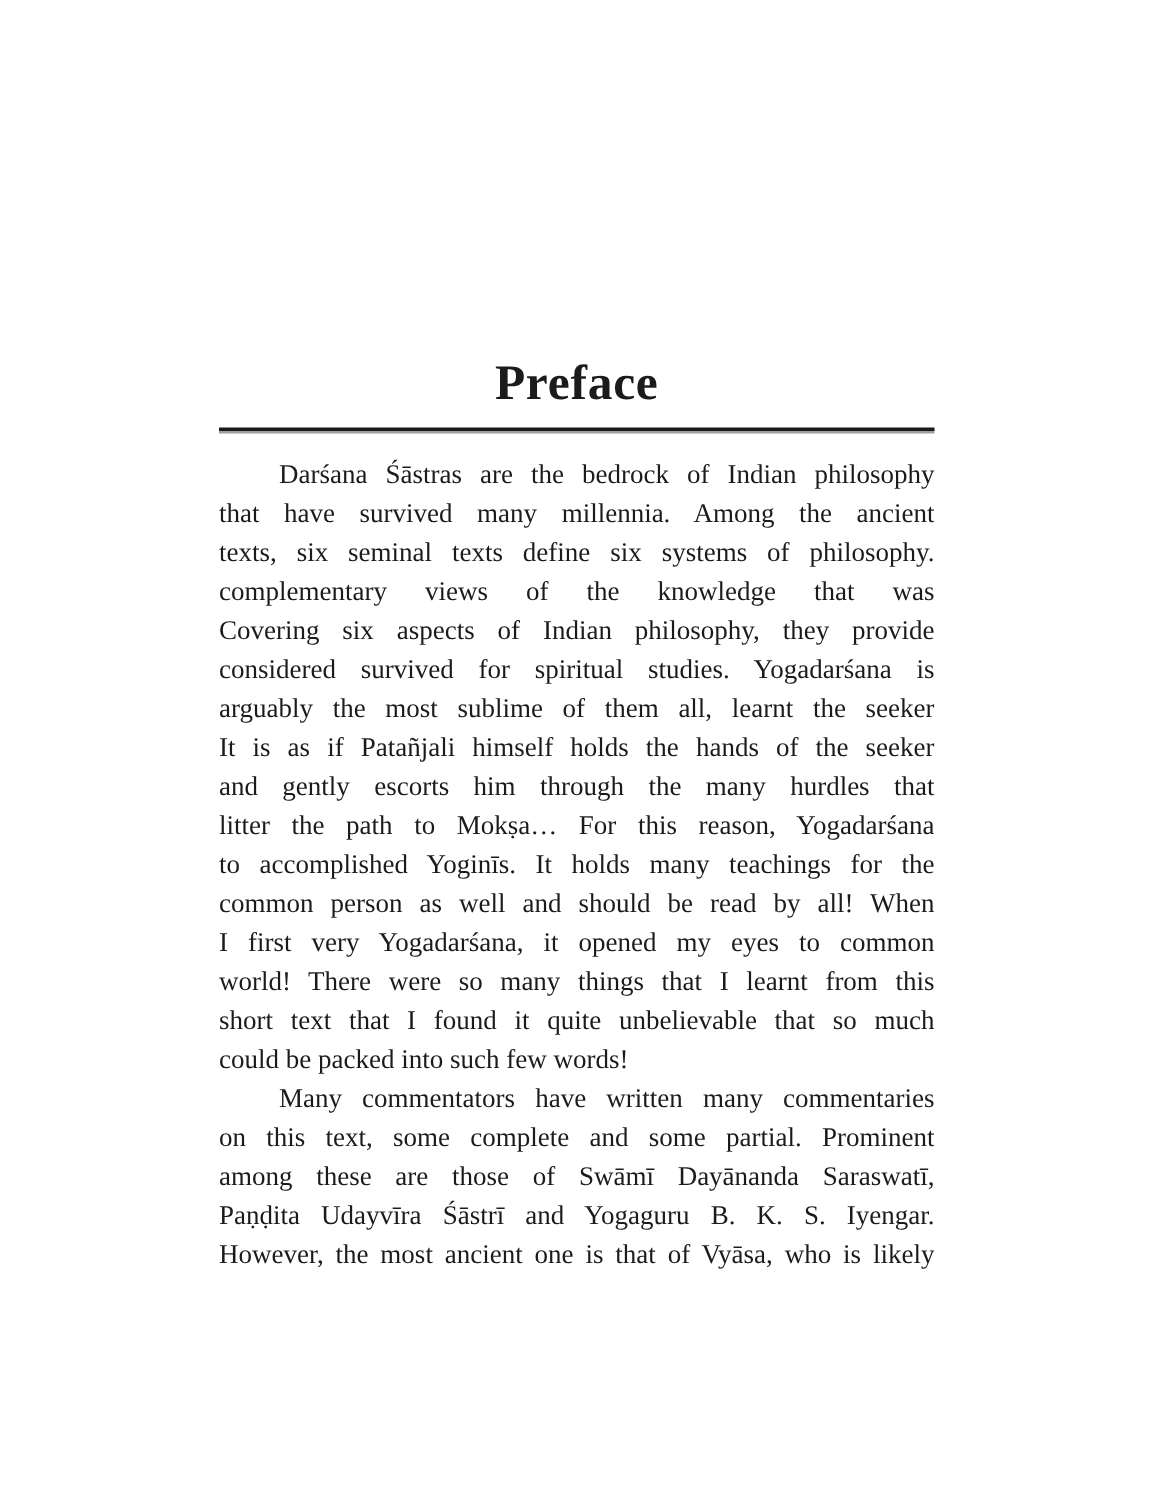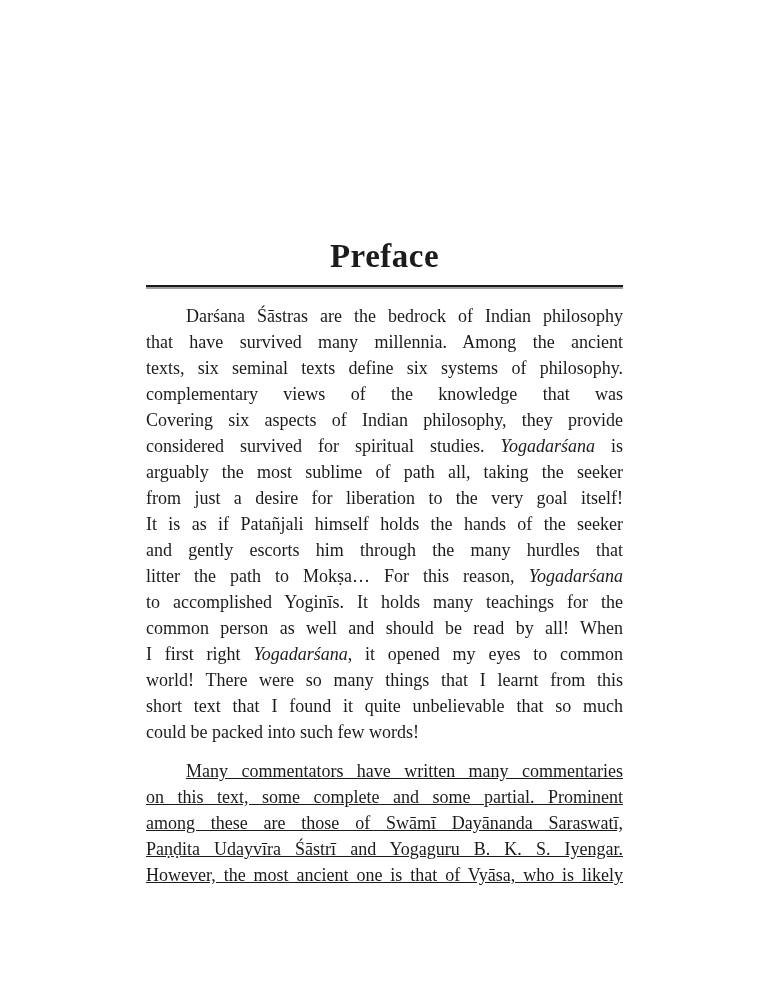--- a/index.html
+++ b/index.html
@@ -42,68 +42,64 @@
     width: 100%;
     background: linear-gradient(to bottom,
       var(--rule-dark, #1a1a1a) 0, var(--rule-dark, #1a1a1a) 55%,
       var(--rule-light, #a0a0a0) 55%, var(--rule-light, #a0a0a0) 100%);
   }
   .body-text {
     margin-top: 14px;
     font-size: 18px;
   }
   .paragraph + .paragraph {
-    margin-top: 13px;
-    text-decoration: underline;
   }
   .line {
     height: 26px;
     line-height: 26px;
     overflow: hidden;
     text-align: justify;
     text-align-last: justify;
     white-space: normal;
   }
   .line.last {
     text-align: left;
     text-align-last: left;
   }
   .line.indent {
     text-indent: 40px;
   }
   .line.tight {
     word-spacing: -1.9px;
   }
   .em {
-    font-style: italic;
   }
 </style>
 </head>
 <body>
 
 <div class="page">
   <div class="content">
     <h1 class="title">Preface</h1>
     <div class="rule"></div>
     <div class="body-text" id="body-text">
         <div class="paragraph">
           <div class="line indent"><span>Darśana Śāstras are the bedrock of Indian philosophy</span></div>
           <div class="line"><span>that have survived many millennia. Among the ancient</span></div>
           <div class="line"><span>texts, six seminal texts define six systems of philosophy.</span></div>
           <div class="line"><span>complementary views of the knowledge that was</span></div>
           <div class="line"><span>Covering six aspects of Indian philosophy, they provide</span></div>
           <div class="line"><span>considered survived for spiritual studies. </span><span class="em">Yogadarśana</span><span> is</span></div>
-          <div class="line"><span>arguably the most sublime of path all, taking the seeker</span></div>
-          <div class="line"><span>from just a desire for liberation to the very goal itself!</span></div>
+          <div class="line"><span>arguably the most sublime of them all, learnt the seeker</span></div>
           <div class="line"><span>It is as if Patañjali himself holds the hands of the seeker</span></div>
           <div class="line"><span>and gently escorts him through the many hurdles that</span></div>
           <div class="line"><span>litter the path to Mokṣa… For this reason, </span><span class="em">Yogadarśana</span></div>
           <div class="line"><span>to accomplished Yoginīs. It holds many teachings for the</span></div>
           <div class="line"><span>common person as well and should be read by all! When</span></div>
-          <div class="line"><span>I first right </span><span class="em">Yogadarśana</span><span>, it opened my eyes to common</span></div>
+          <div class="line"><span>I first very </span><span class="em">Yogadarśana</span><span>, it opened my eyes to common</span></div>
           <div class="line"><span>world! There were so many things that I learnt from this</span></div>
           <div class="line"><span>short text that I found it quite unbelievable that so much</span></div>
           <div class="line last"><span>could be packed into such few words!</span></div>
         </div>
         <div class="paragraph">
           <div class="line indent"><span>Many commentators have written many commentaries</span></div>
           <div class="line"><span>on this text, some complete and some partial. Prominent</span></div>
           <div class="line"><span>among these are those of Swāmī Dayānanda Saraswatī,</span></div>
           <div class="line"><span>Paṇḍita Udayvīra Śāstrī and Yogaguru B. K. S. Iyengar.</span></div>
           <div class="line tight"><span>However, the most ancient one is that of Vyāsa, who is likely</span></div>

